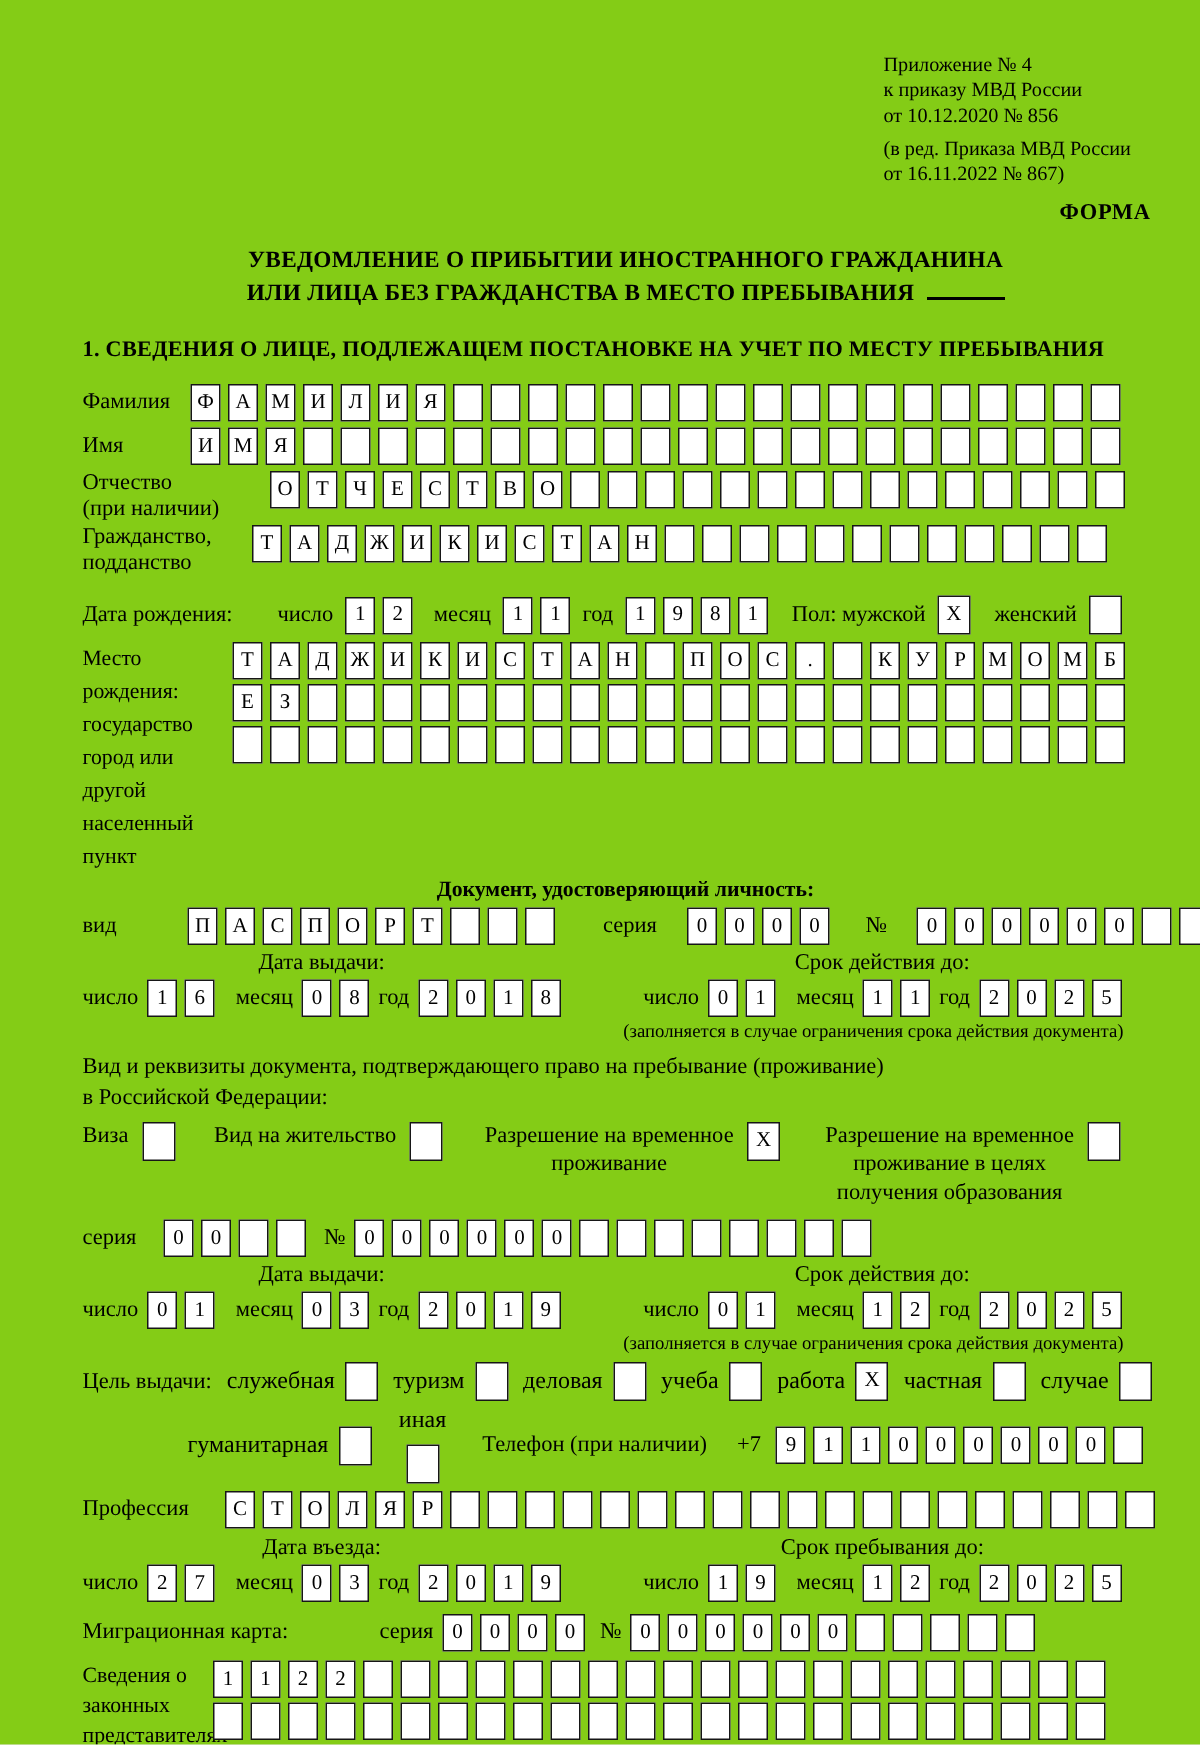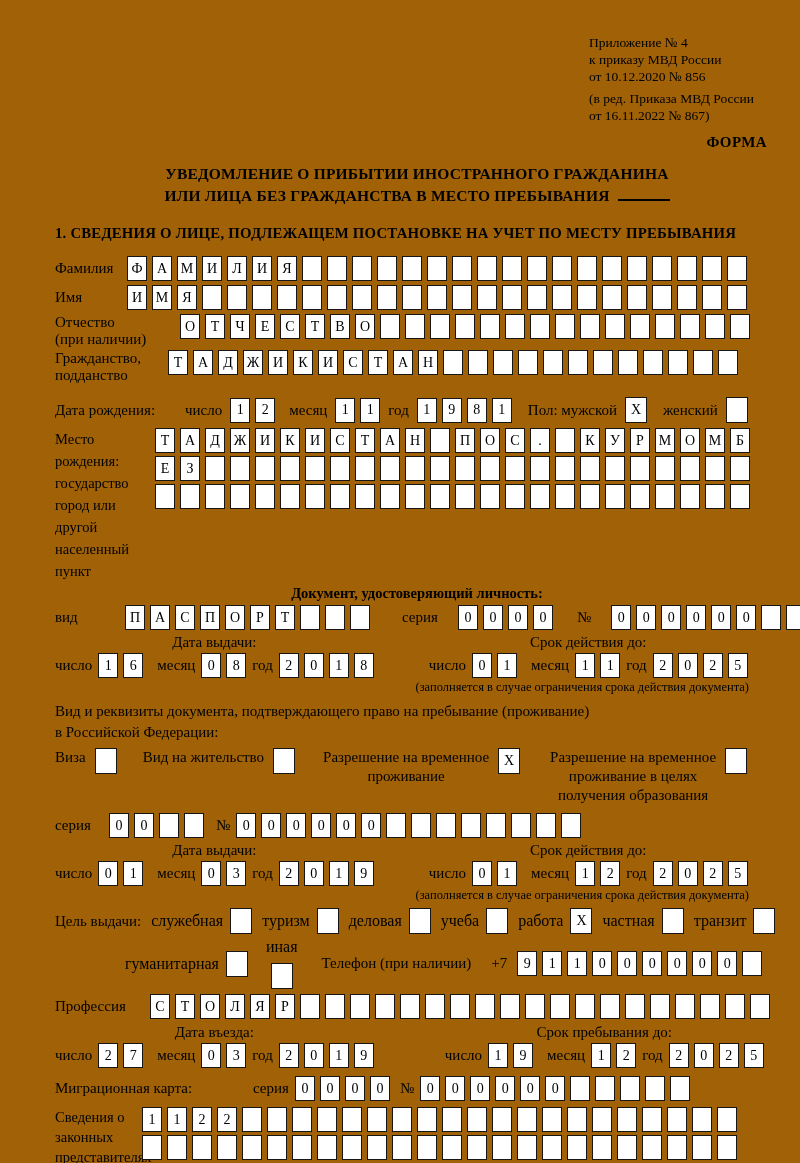--- a/index.html
+++ b/index.html
@@ -1,17 +1,17 @@
 <!DOCTYPE html>
 <html><head>
 <meta charset="utf-8">
 <style>
   html,body{margin:0;padding:0;background:#e8e8e8;}
   .page{
-    width:800px;height:1163px;margin:0 auto;background:#a16207;color:#000;
+    width:800px;height:1163px;margin:0 auto;background:#84cc16;color:#000;
     font-family:"Liberation Serif", serif;
     box-sizing:border-box;padding:34px 21px 0 55px;overflow:hidden;position:relative;
   }
   
   .hdr{margin-left:auto;width:190px;font-size:13.5px;line-height:17px;}
   .hdr .grp2{margin-top:5px;}
   .forma{text-align:right;font-weight:bold;font-size:15px;letter-spacing:.4px;margin-top:10px;padding-right:12px;}
   .title{text-align:center;font-weight:bold;font-size:15.5px;line-height:22px;margin-top:12px;letter-spacing:.2px;}
   .blank-line{display:inline-block;width:52px;border-bottom:2px solid #000;height:10px;margin-left:8px;}
   .sec-title{font-weight:bold;font-size:14.8px;margin-top:18px;letter-spacing:.2px;}
@@ -543,21 +543,21 @@
           <span class="cell">X</span>
         </span>
     </span>
     <span class="opt">
       <span>частная</span>
       <span class="cells cbx">
           <span class="cell"></span>
         </span>
     </span>
     <span class="opt">
-      <span>транзит</span>
+      <span>случае</span>
       <span class="cells cbx">
           <span class="cell"></span>
         </span>
     </span>
   </div>
 
   <div class="frow" style="margin-top:4px;gap:10px;">
     <span class="opt" style="margin-left:70px;">
       <span>гуманитарная</span>
       <span class="cells cbx">
@@ -610,21 +610,21 @@
         <span class="cell"></span>
         <span class="cell"></span>
         <span class="cell"></span>
         <span class="cell"></span>
         <span class="cell"></span>
         <span class="cell"></span>
         <span class="cell"></span>
       </span>
   </div>
 
-  <div class="date-row" style="margin-top:5px;gap:16px;">
+  <div class="date-row" style="margin-top:5px;">
     <div class="dgroup">
       <div class="dg-title">Дата въезда:</div>
       <div class="dg-fields">
         <span class="w">число</span>
         <span class="cells">
             <span class="cell">2</span>
             <span class="cell">7</span>
           </span>
         <span class="w" style="margin-left:8px;">месяц</span>
         <span class="cells">

